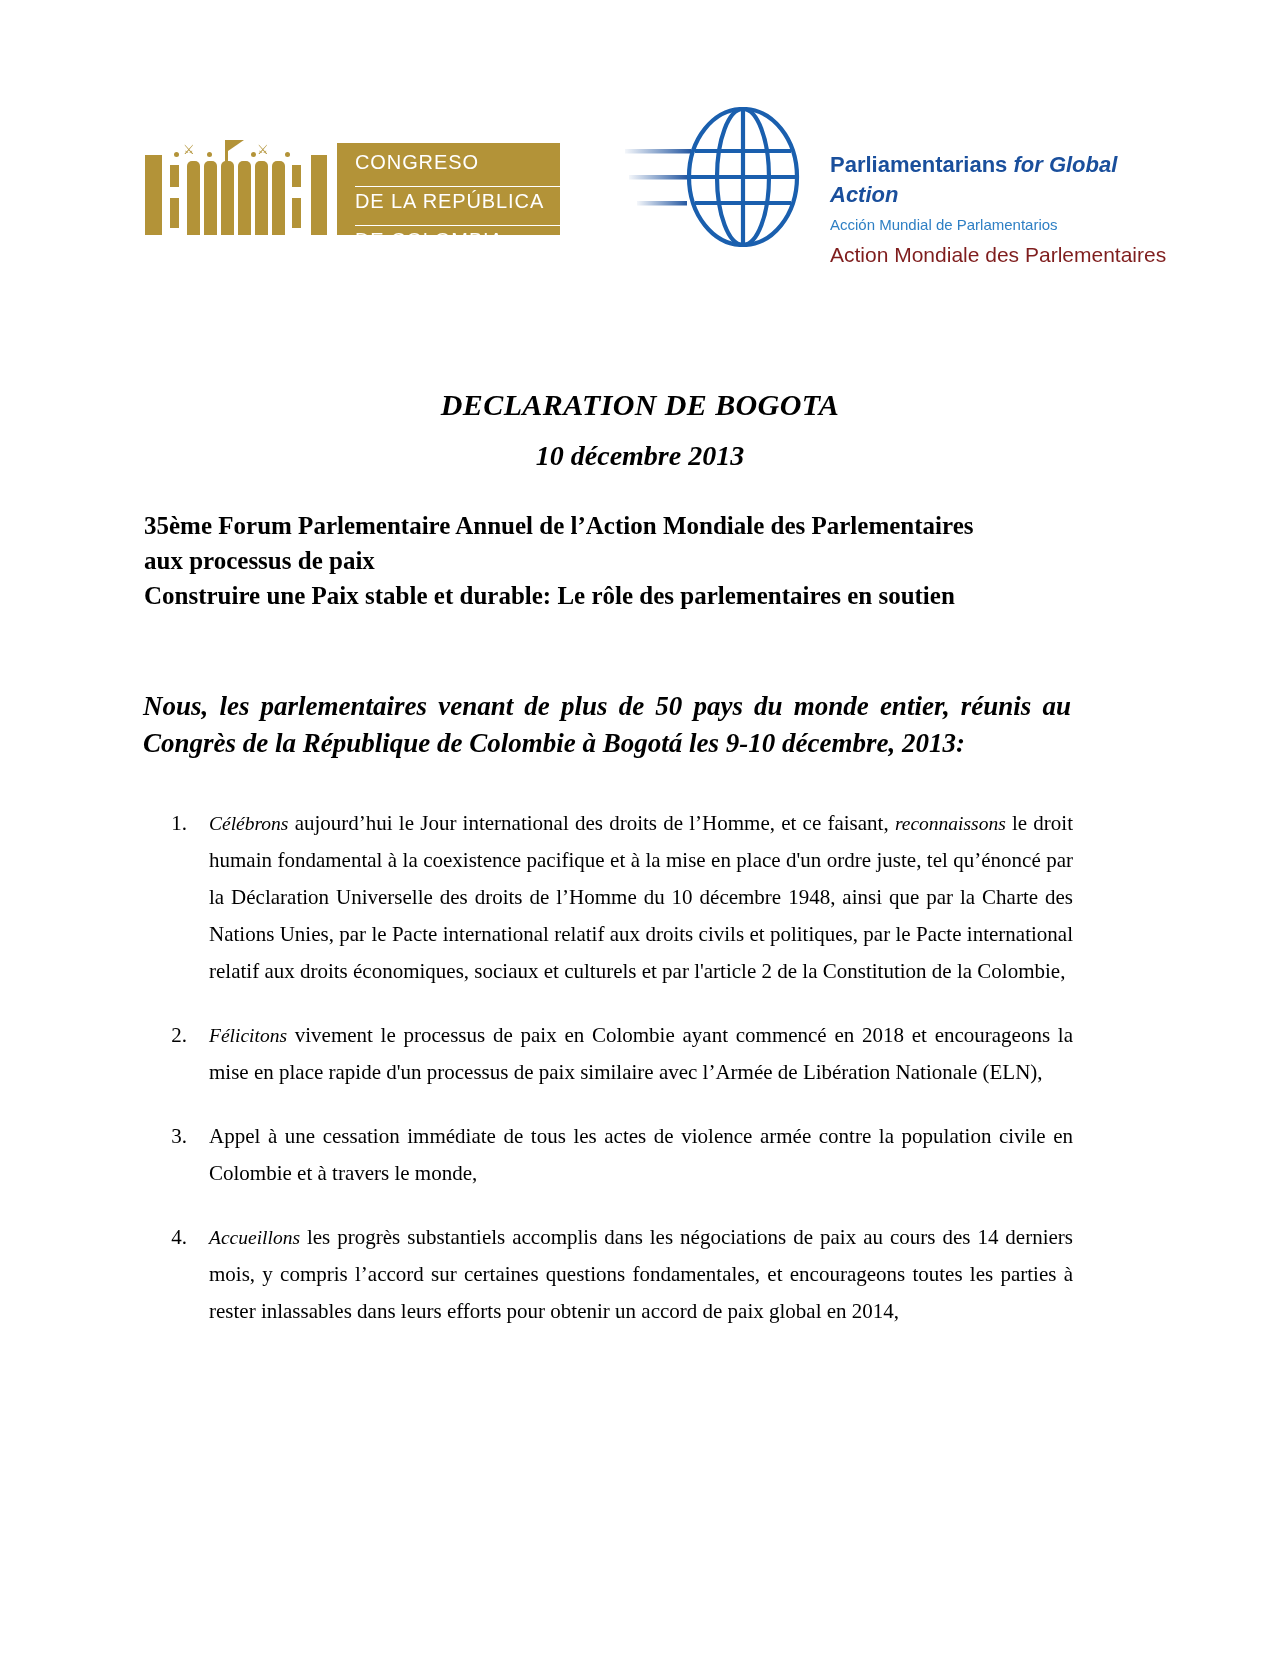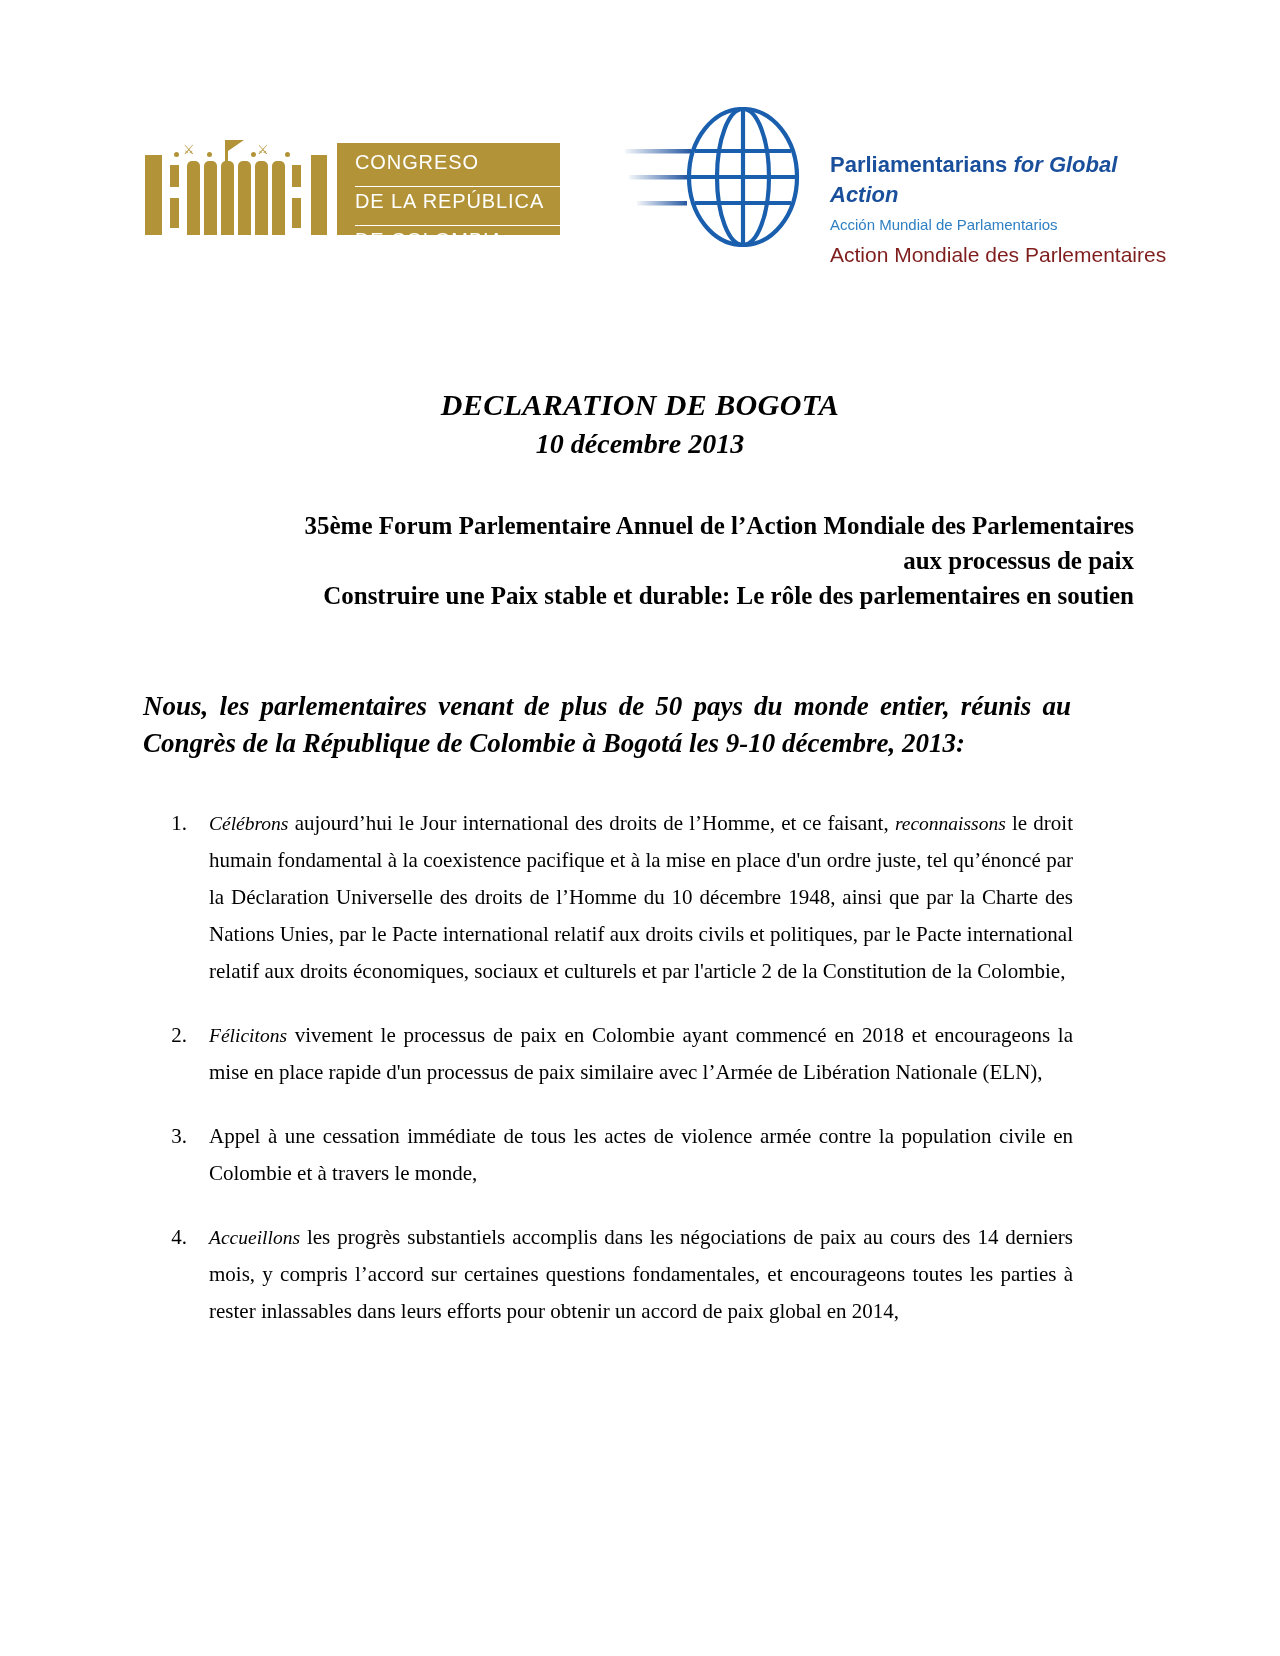--- a/index.html
+++ b/index.html
@@ -153,34 +153,34 @@
     left: 0;
     width: 1280px;
     text-align: center;
     font-size: 30px;
     font-weight: bold;
     font-style: italic;
     letter-spacing: 0.4px;
   }
   .doc-date {
     position: absolute;
-    top: 428px;
+    top: 440px;
     left: 0;
     width: 1280px;
     text-align: center;
     font-size: 28px;
     font-weight: bold;
     font-style: italic;
   }
   .doc-subtitle {
     position: absolute;
     top: 508px;
-    left: 154px;
+    left: 144px;
     width: 980px;
-    text-align: right;
+    text-align: left;
     font-size: 25px;
     font-weight: bold;
     line-height: 35px;
   }
 
   
   .intro {
     position: absolute;
     top: 688px;
     left: 143px;

